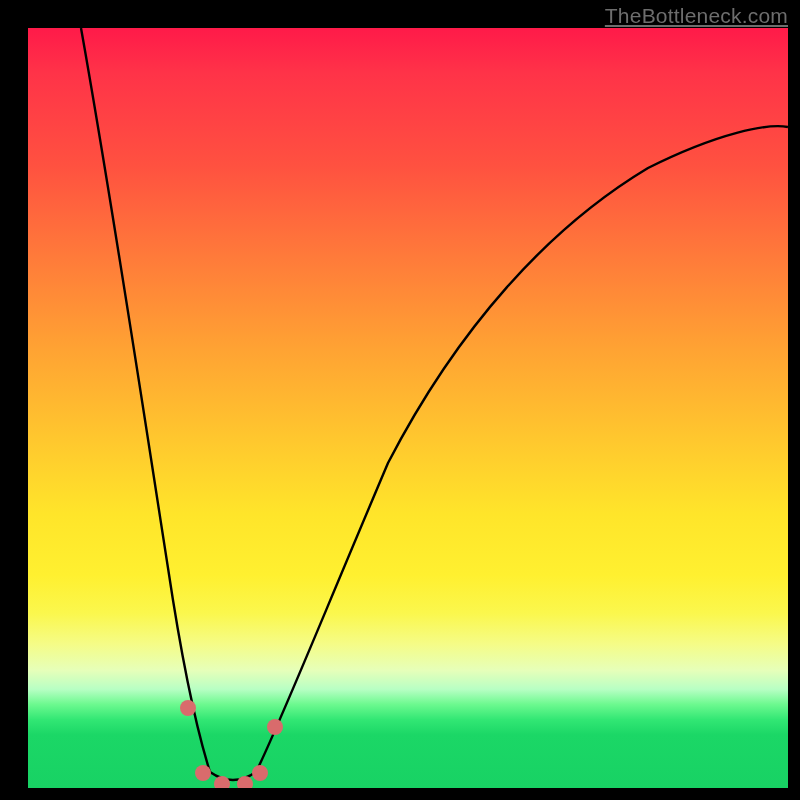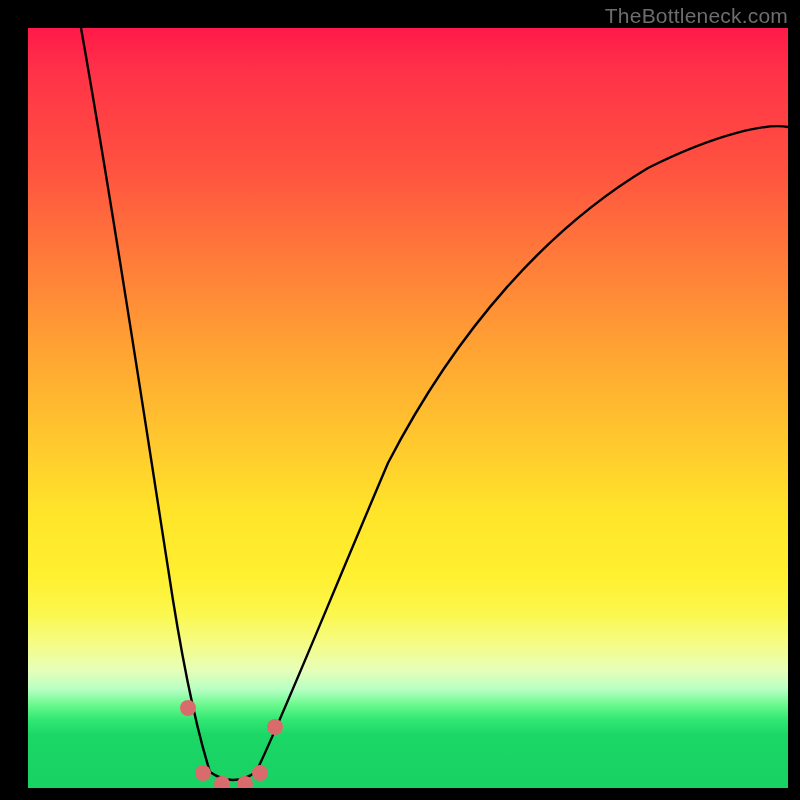--- a/index.html
+++ b/index.html
@@ -50,20 +50,21 @@
     height: 760px;
   }
   .watermark {
     position: absolute;
     top: 4px;
     right: 12px;
     color: #6d6d6d;
     font-size: 21px;
     letter-spacing: 0.2px;
     font-weight: 400;
+    text-decoration: underline;
   }
 </style>
 </head>
 <body>
 
 <div class="stage">
 
   <div class="plot-area">
     <svg class="curve-svg" viewBox="0 0 760 760" preserveAspectRatio="none">
 

